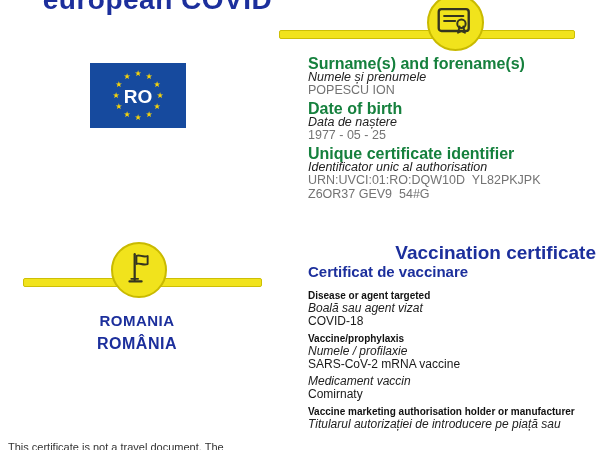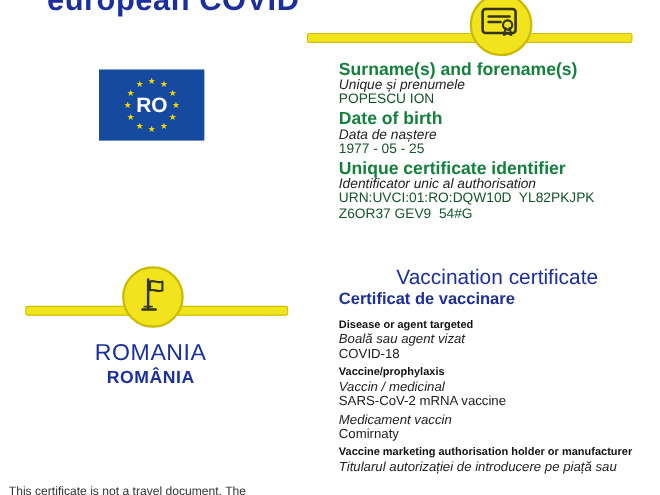--- a/index.html
+++ b/index.html
@@ -26,31 +26,31 @@
   .circ-mid{left:111px;top:242px;width:56px;height:56px;}
   
   .ro-flag{position:absolute;left:90px;top:63px;width:96px;height:65px;}
   .star{font-size:8px;fill:#f7d40a;}
   .flag-code{font-size:19px;font-weight:bold;fill:#ffffff;font-family:"Liberation Sans",sans-serif;}
   
   .person{position:absolute;left:308px;top:57px;width:286px;}
   .person .field{margin-bottom:4.5px;}
   .person .f-label{font-size:16px;font-weight:bold;line-height:13.5px;color:#15803d;}
   .person .f-ro{font-size:12.5px;font-style:italic;line-height:13.5px;color:#222;}
-  .person .f-val{font-size:12.5px;line-height:13.5px;color:#14532d;white-space:pre-wrap;}
+  .person .f-val{font-size:12.5px;line-height:13.5px;color:#737373;white-space:pre-wrap;}
   .vacc{position:absolute;left:308px;top:242px;width:288px;}
-  .vtitle{font-size:19px;font-weight:normal;color:#1c2f9c;text-align:center;line-height:21px;}
+  .vtitle{font-size:19px;font-weight:bold;color:#1c2f9c;text-align:right;line-height:21px;}
   .vsub{font-size:15px;font-weight:bold;color:#1c2f9c;text-align:left;line-height:17px;margin-bottom:9px;}
   .vacc .field{margin-bottom:5px;}
   .vacc .f-label{font-size:10px;font-weight:bold;line-height:13px;color:#111;}
   .vacc .f-ro{font-size:12px;font-style:italic;line-height:12.5px;color:#222;}
   .vacc .f-val{font-size:12px;line-height:12.5px;color:#1a1a1a;white-space:pre-wrap;}
   
   .country{position:absolute;left:17px;top:310px;width:240px;text-align:center;color:#1c2f9c;}
-  .country .c-en{font-size:21px;font-weight:normal;line-height:22px;letter-spacing:.5px;}
+  .country .c-en{font-size:15px;font-weight:bold;line-height:22px;letter-spacing:.5px;}
   .country .c-ro{font-size:16px;font-weight:bold;line-height:18px;margin-top:3px;letter-spacing:.5px;}
   
   .footer-left{
     position:absolute;left:8px;top:441px;width:280px;
     font-size:11px;color:#333;white-space:nowrap;
   }
   svg .stroke{stroke:#35351f;fill:none;stroke-linecap:round;stroke-linejoin:round;}
 </style>
 </head>
 <body>
@@ -87,21 +87,21 @@
       <text class="star" x="26" y="32.5">★</text>
       <text class="star" x="28.9" y="21.5">★</text>
       <text class="star" x="37" y="13.4">★</text>
       <text class="flag-code" x="48" y="33.5">RO</text>
     </g>
   </svg>
 
   <div class="person">
     <div class="field">
       <div class="f-label">Surname(s) and forename(s)</div>
-      <div class="f-ro">Unique și prenumele</div>
+      <div class="f-ro">Numele și prenumele</div>
       <div class="f-val">POPESCU ION</div>
     </div>
     <div class="field">
       <div class="f-label">Date of birth</div>
       <div class="f-ro">Data de naștere</div>
       <div class="f-val">1977 - 05 - 25</div>
     </div>
     <div class="field">
       <div class="f-label">Unique certificate identifier</div>
       <div class="f-ro">Identificator unic al authorisation</div>
@@ -132,21 +132,21 @@
     <div class="vtitle">Vaccination certificate</div>
     <div class="vsub">Certificat de vaccinare</div>
 
     <div class="field">
       <div class="f-label">Disease or agent targeted</div>
       <div class="f-ro">Boală sau agent vizat</div>
       <div class="f-val">COVID-18</div>
     </div>
     <div class="field">
       <div class="f-label">Vaccine/prophylaxis</div>
-      <div class="f-ro">Vaccin / medicinal</div>
+      <div class="f-ro">Numele / profilaxie</div>
       <div class="f-val">SARS-CoV-2 mRNA vaccine</div>
     </div>
     <div class="field">
       <div class="f-ro">Medicament vaccin</div>
       <div class="f-val">Comirnaty</div>
     </div>
     <div class="field">
       <div class="f-label">Vaccine marketing authorisation holder or manufacturer</div>
       <div class="f-ro">Titularul autorizației de introducere pe piață sau</div>
       <div class="f-val"></div>

